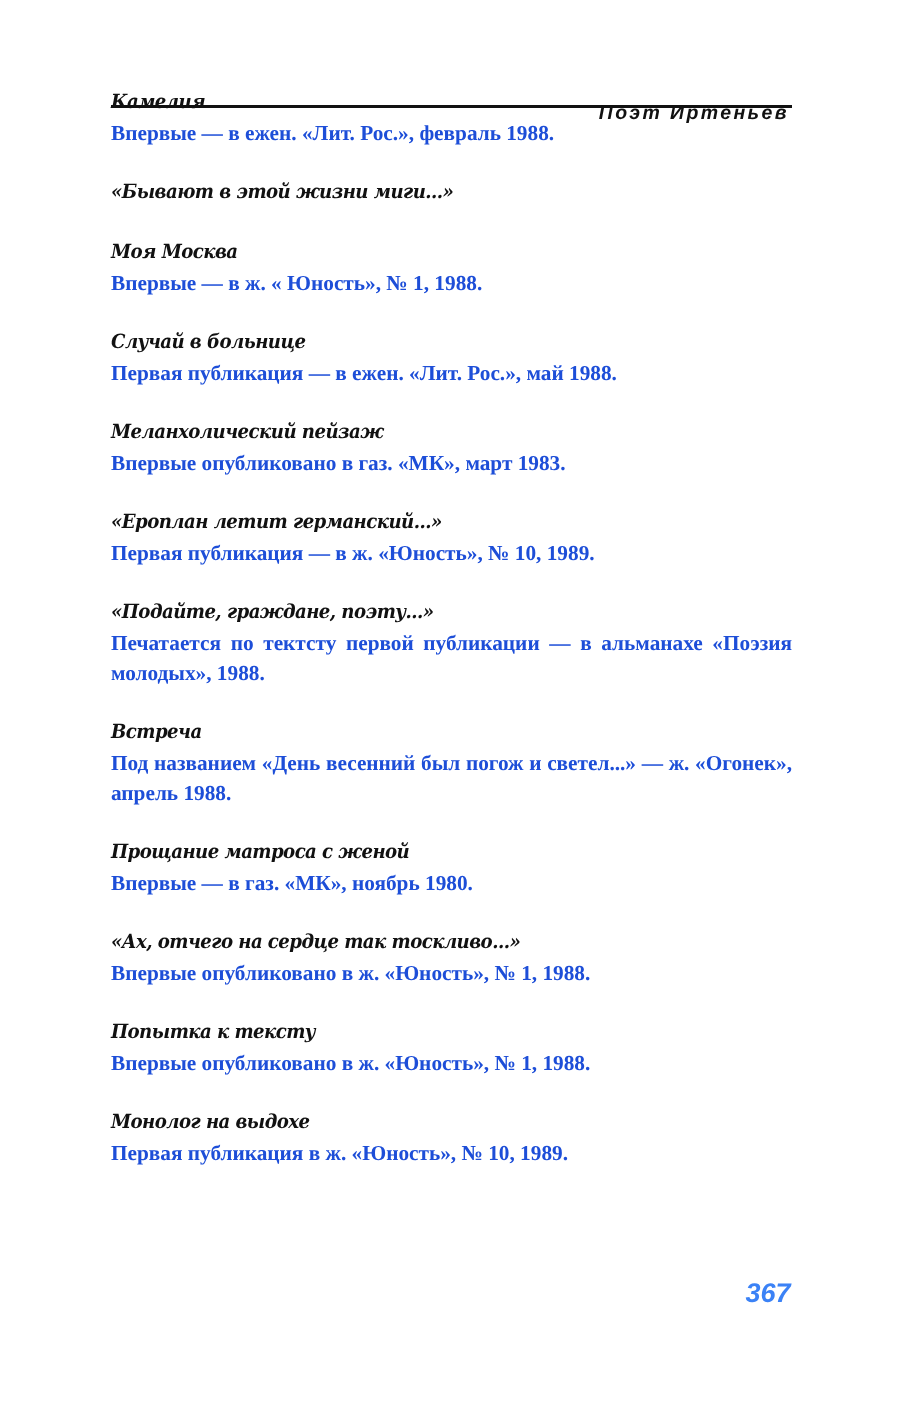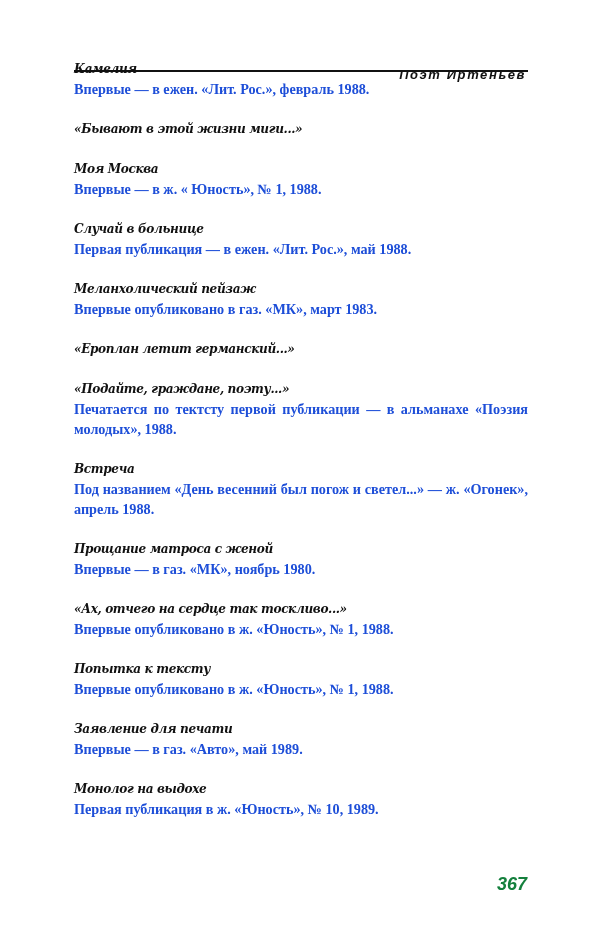--- a/index.html
+++ b/index.html
@@ -19,23 +19,23 @@
       font-family: "DejaVu Serif", serif; font-style: italic; font-weight: bold;
       font-size: 13px; line-height: 20px; letter-spacing: -0.4px; color: #111;
       transform: scaleX(0.93); transform-origin: left center; white-space: nowrap;
     }
     .entry-note {
       font-family: "Liberation Serif", serif; font-weight: bold;
       font-size: 14.2px; line-height: 20px; color: #1d4ed8;
       text-align: justify;
     }
     .page-number {
-      position: absolute; right: 73px; top: 874px;
+      position: absolute; right: 73px; top: 852px;
       font-family: "Liberation Sans", sans-serif; font-style: italic; font-weight: bold;
-      font-size: 18px; color: #15803d;
+      font-size: 18px; color: #3b82f6;
     }
   </style>
 </head>
 <body>
 
 <div class="running-head">
   <span class="running-head-text">Поэт Иртеньев</span>
 </div>
 
 <div class="entries">
@@ -53,20 +53,21 @@
   <div class="entry">
     <div class="entry-title">Случай в больнице</div>
     <div class="entry-note">Первая публикация — в ежен. «Лит. Рос.», май 1988.</div>
   </div>
   <div class="entry">
     <div class="entry-title">Меланхолический пейзаж</div>
     <div class="entry-note">Впервые опубликовано в газ. «МК», март 1983.</div>
   </div>
   <div class="entry">
     <div class="entry-title">«Ероплан летит германский...»</div>
+    <div class="entry-note">Первая публикация — в ж. «Юность», № 10, 1989.</div>
   </div>
   <div class="entry">
     <div class="entry-title">«Подайте, граждане, поэту...»</div>
     <div class="entry-note">Печатается по тектсту первой публикации — в альманахе «Поэзия молодых», 1988.</div>
   </div>
   <div class="entry">
     <div class="entry-title">Встреча</div>
     <div class="entry-note">Под названием «День весенний был погож и светел...» — ж. «Огонек», апрель 1988.</div>
   </div>
   <div class="entry">
@@ -75,22 +76,18 @@
   </div>
   <div class="entry">
     <div class="entry-title">«Ах, отчего на сердце так тоскливо...»</div>
     <div class="entry-note">Впервые опубликовано в ж. «Юность», № 1, 1988.</div>
   </div>
   <div class="entry">
     <div class="entry-title">Попытка к тексту</div>
     <div class="entry-note">Впервые опубликовано в ж. «Юность», № 1, 1988.</div>
   </div>
   <div class="entry">
-    <div class="entry-title">Заявление для печати</div>
-    <div class="entry-note">Впервые — в газ. «Авто», май 1989.</div>
-  </div>
-  <div class="entry">
     <div class="entry-title">Монолог на выдохе</div>
     <div class="entry-note">Первая публикация в ж. «Юность», № 10, 1989.</div>
   </div>
 </div>
 
 <div class="page-number">367</div>
 
 </body></html>

